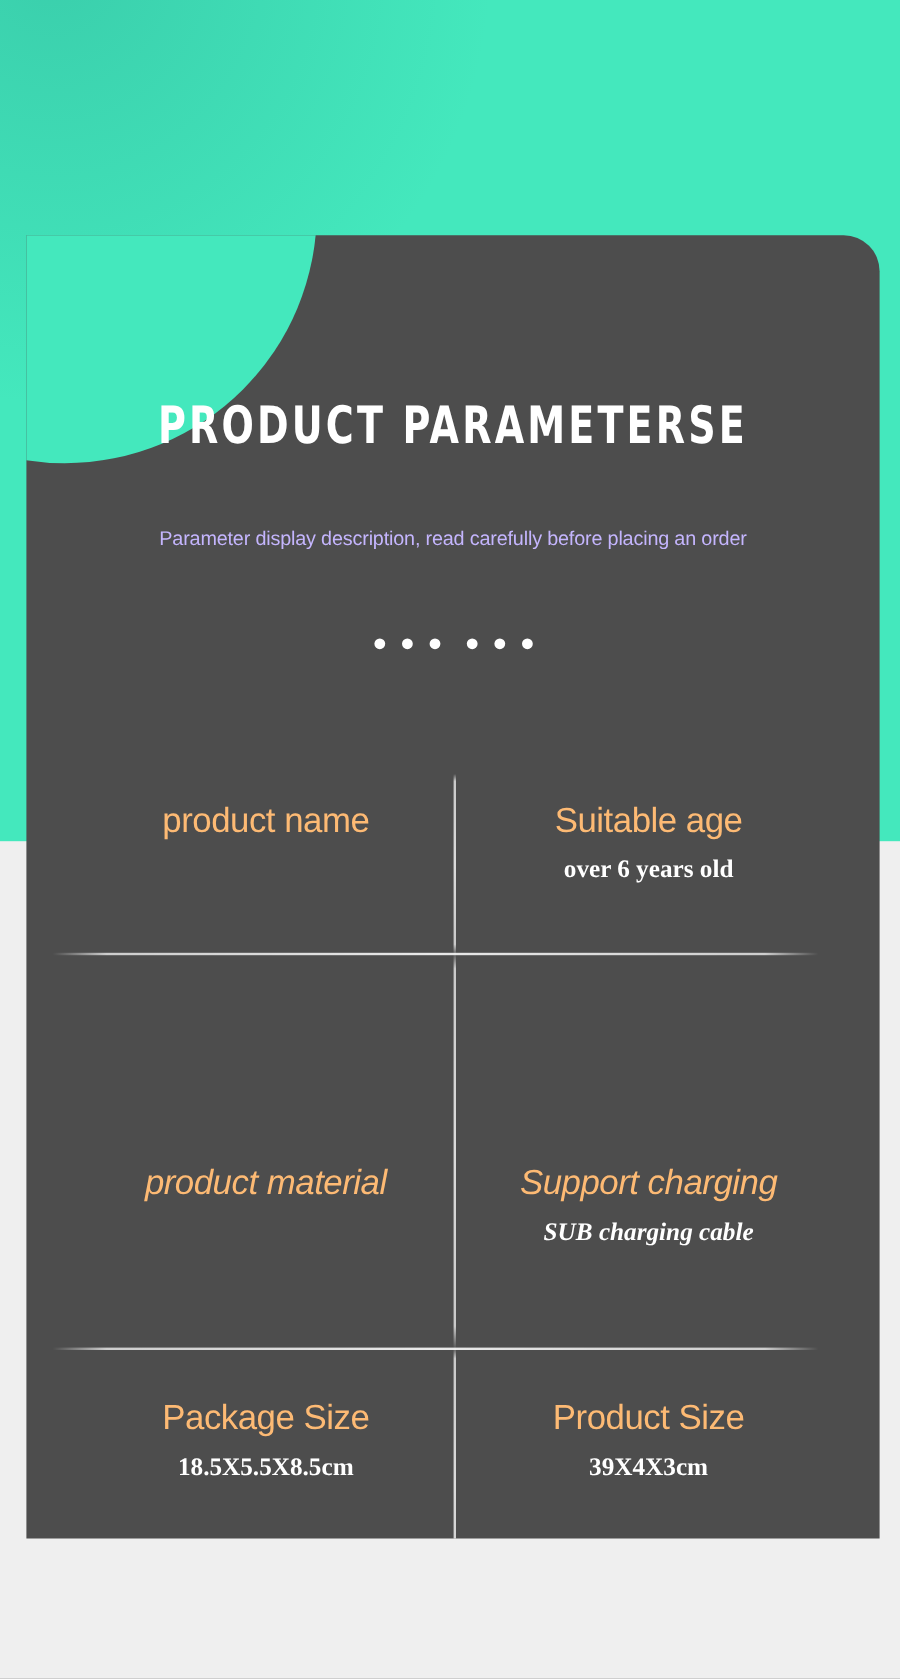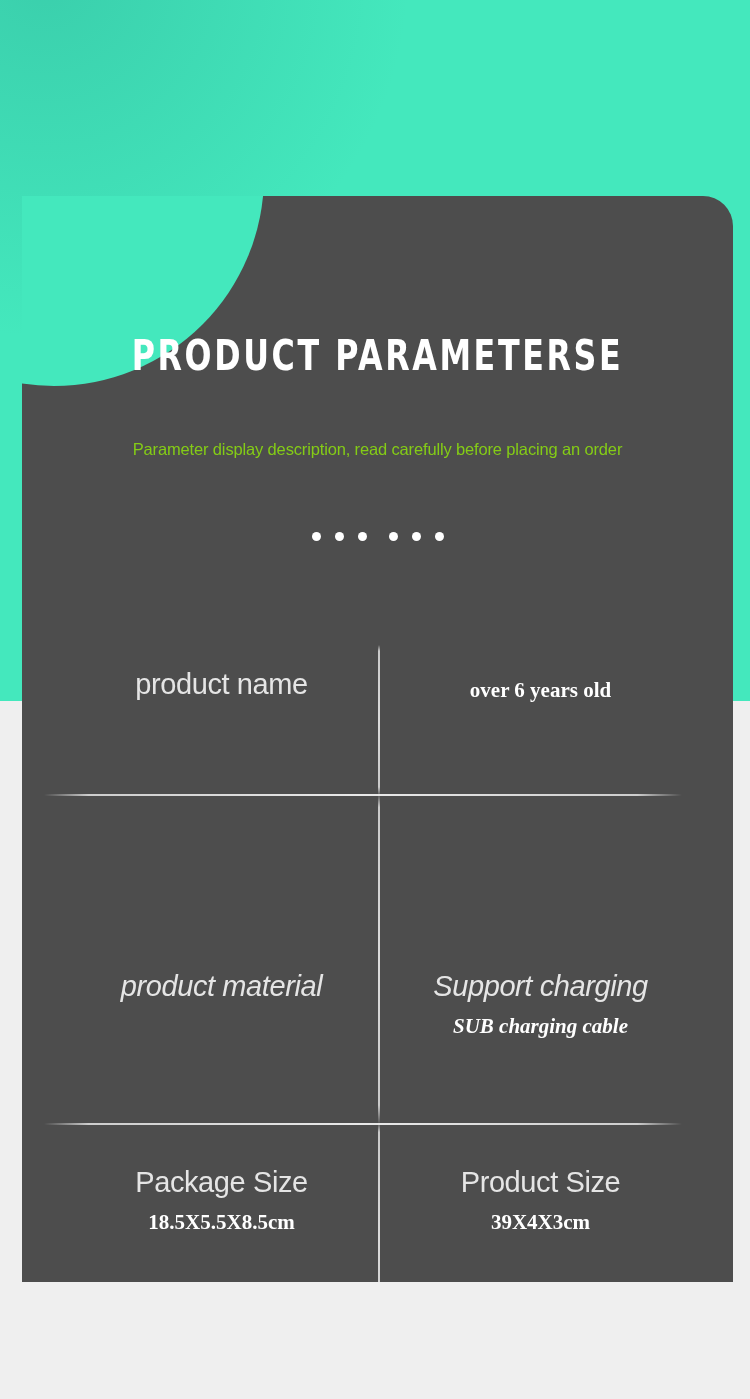--- a/index.html
+++ b/index.html
@@ -77,21 +77,21 @@
     transform-origin: center center;
     white-space: nowrap;
   }
 
   .subtitle {
     position: absolute;
     left: 0;
     top: 243px;
     width: 711px;
     text-align: center;
-    color: #84cc16;
+    color: #c4b5fd;
     font-family: "Liberation Sans", sans-serif;
     font-size: 16.5px;
     font-weight: 400;
     letter-spacing: -0.15px;
     line-height: 20px;
     white-space: nowrap;
   }
 
   
   .dots {
@@ -133,21 +133,21 @@
     width: 50%;
     display: flex;
     flex-direction: column;
     align-items: center;
     justify-content: flex-start;
     padding: 0 12px;
     text-align: center;
   }
 
   .cell-label {
-    color: #e5e5e5;
+    color: #fdba74;
     font-family: "Liberation Sans", sans-serif;
     font-weight: 300;
     font-size: 29px;
     line-height: 34px;
     letter-spacing: -0.4px;
     white-space: nowrap;
   }
 
   .cell-value {
     color: #ffffff;
@@ -236,20 +236,21 @@
       <div class="v-divider v2"></div>
       <div class="v-divider v3"></div>
 
       <div class="grid">
 
         <div class="grid-row row-1">
           <div class="grid-cell">
             <div class="cell-label">product name</div>
           </div>
           <div class="grid-cell">
+            <div class="cell-label">Suitable age</div>
             <div class="cell-value">over 6 years old</div>
           </div>
         </div>
 
         <div class="grid-row row-2">
           <div class="grid-cell">
             <div class="cell-label">product material</div>
           </div>
           <div class="grid-cell">
             <div class="cell-label">Support charging</div>

